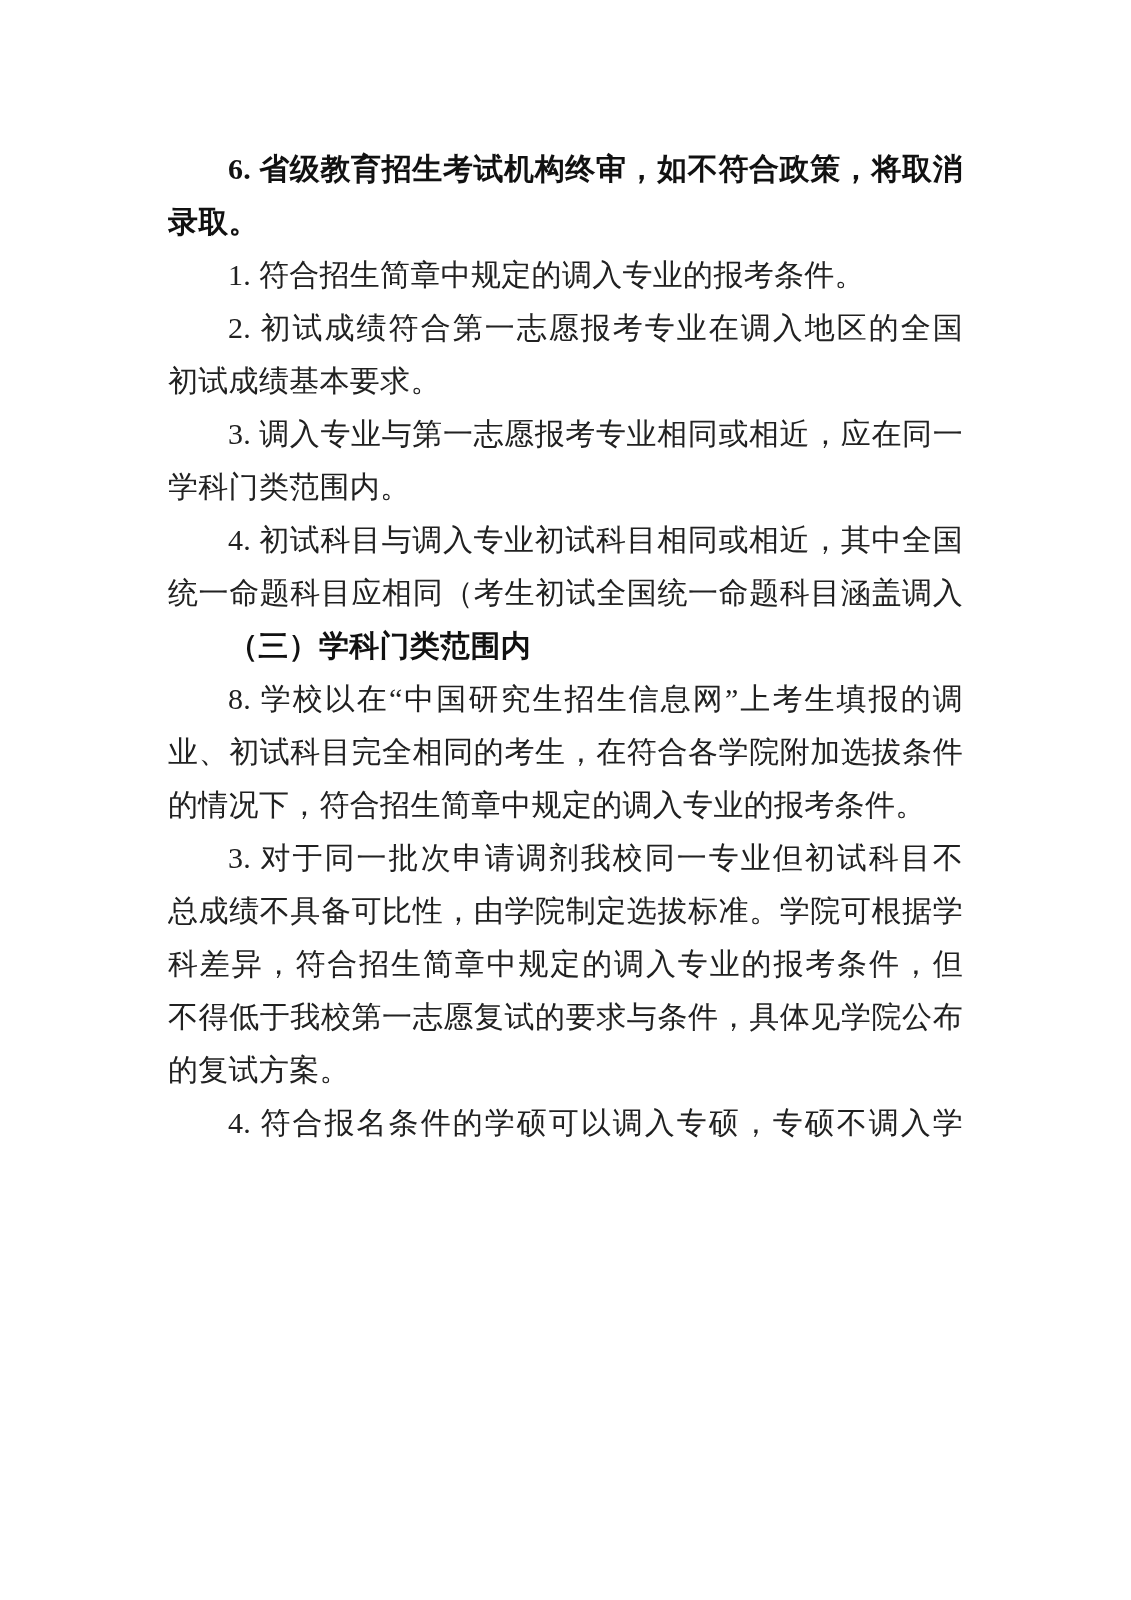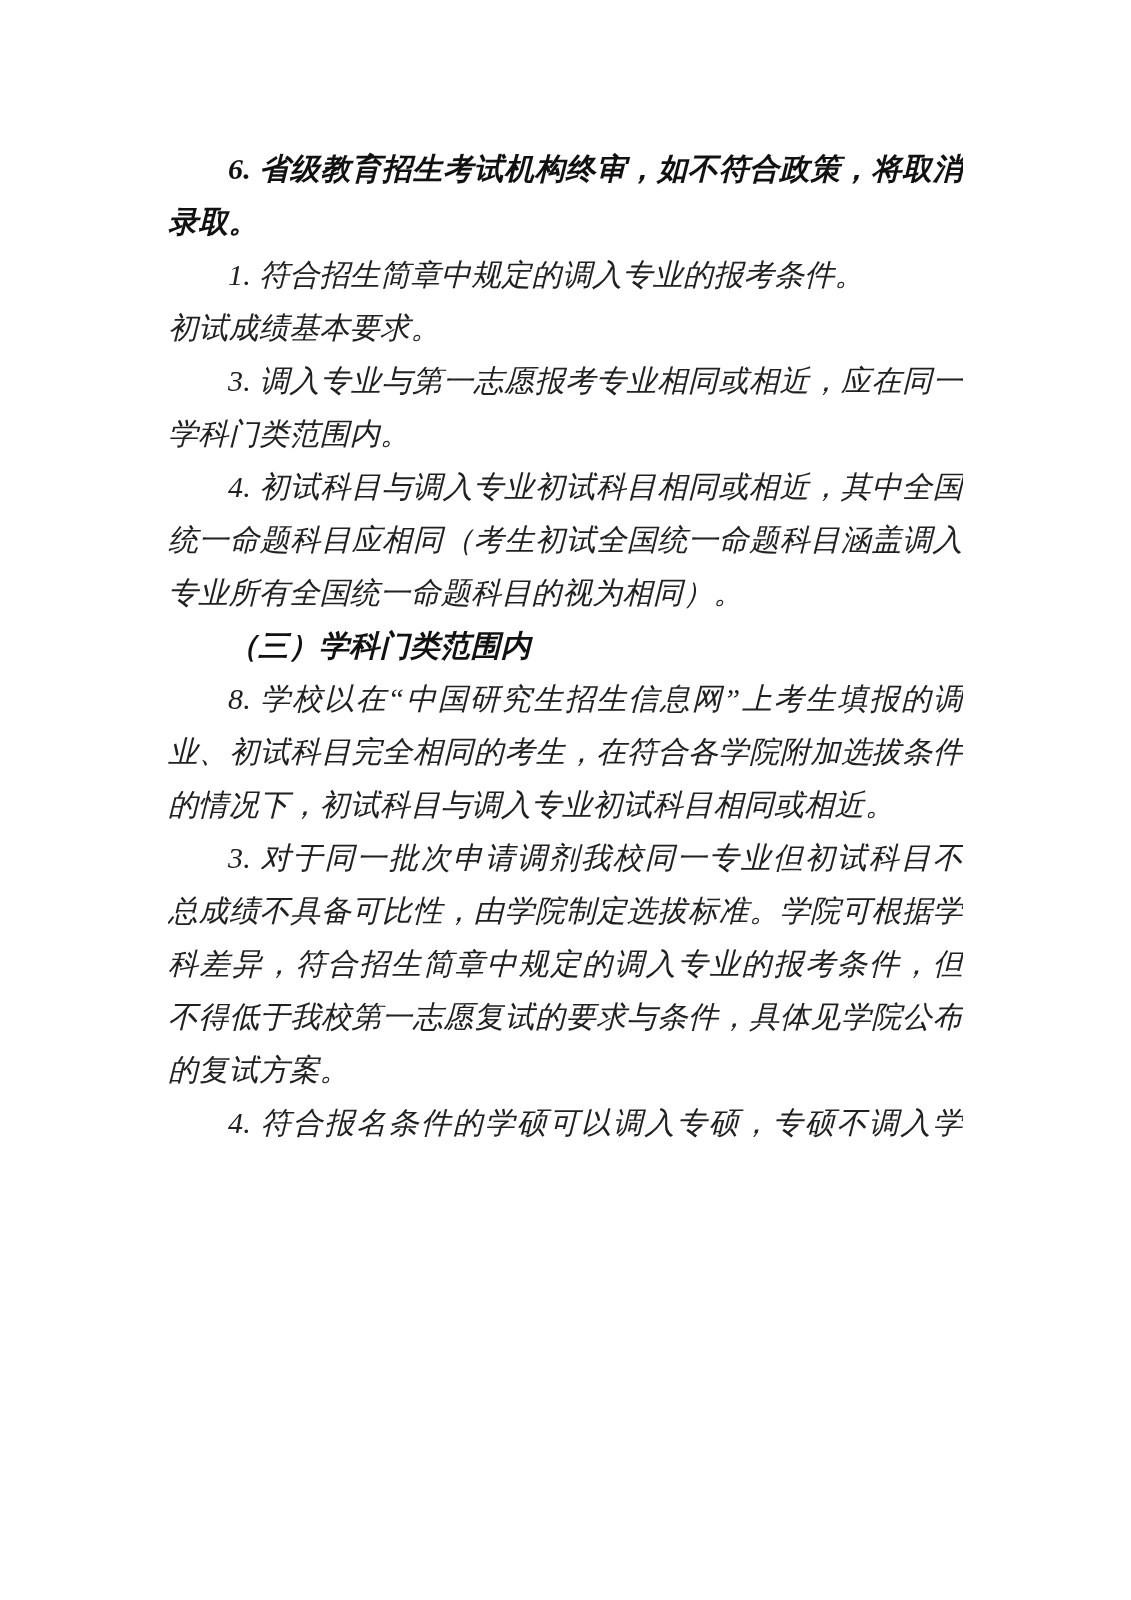--- a/index.html
+++ b/index.html
@@ -12,21 +12,20 @@
     height: 1600px;
     position: relative;
     overflow: hidden;
   }
   .page {
     position: absolute;
     left: 0; top: 0;
     width: 1131px;
     height: 1592px;
     background: #ffffff;
-    font-style: italic;
   }
   .doc {
     position: absolute;
     left: 168px;
     top: 142px;
     width: 795px;
     font-family: "Liberation Serif", "DejaVu Serif", serif;
     font-size: 30px;
     line-height: 53px;
     color: #212121;
@@ -50,30 +49,30 @@
   }
 </style>
 </head>
 <body>
 
 <div class="page">
   <div class="doc">
     <div class="ln b ind">6. 省级教育招生考试机构终审，如不符合政策，将取消</div>
     <div class="ln b end">录取。</div>
     <div class="ln ind end">1. 符合招生简章中规定的调入专业的报考条件。</div>
+    <div class="ln ind">2. 初试成绩符合第一志愿报考专业在调入地区的全国</div>
     <div class="ln end">初试成绩基本要求。</div>
     <div class="ln ind">3. 调入专业与第一志愿报考专业相同或相近，应在同一</div>
     <div class="ln end">学科门类范围内。</div>
     <div class="ln ind">4. 初试科目与调入专业初试科目相同或相近，其中全国</div>
     <div class="ln">统一命题科目应相同（考生初试全国统一命题科目涵盖调入</div>
-    <div class="ln end">专业所有全国统一命题科目的视为相同）。</div>
     <div class="ln b ind end">（三）学科门类范围内</div>
     <div class="ln ind">8. 学校以在“中国研究生招生信息网”上考生填报的调</div>
     <div class="ln">业、初试科目完全相同的考生，在符合各学院附加选拔条件</div>
-    <div class="ln end">的情况下，初试科目与调入专业初试科目相同或相近。</div>
+    <div class="ln end">的情况下，符合招生简章中规定的调入专业的报考条件。</div>
     <div class="ln ind">3. 对于同一批次申请调剂我校同一专业但初试科目不</div>
     <div class="ln">总成绩不具备可比性，由学院制定选拔标准。学院可根据学</div>
     <div class="ln">科差异，符合招生简章中规定的调入专业的报考条件，但</div>
     <div class="ln">不得低于我校第一志愿复试的要求与条件，具体见学院公布</div>
     <div class="ln end">的复试方案。</div>
     <div class="ln ind">4. 符合报名条件的学硕可以调入专硕，专硕不调入学</div>
   </div>
 </div>
 
 </body></html>

